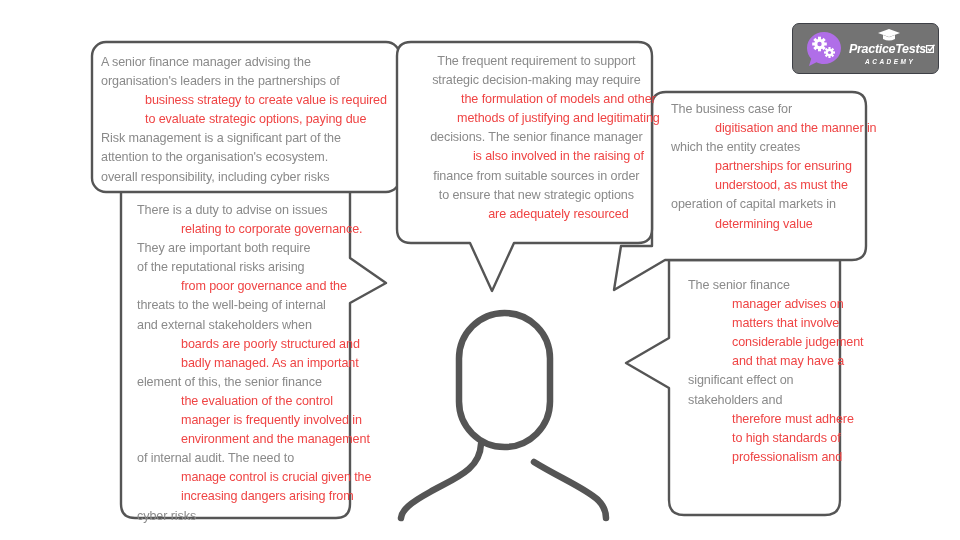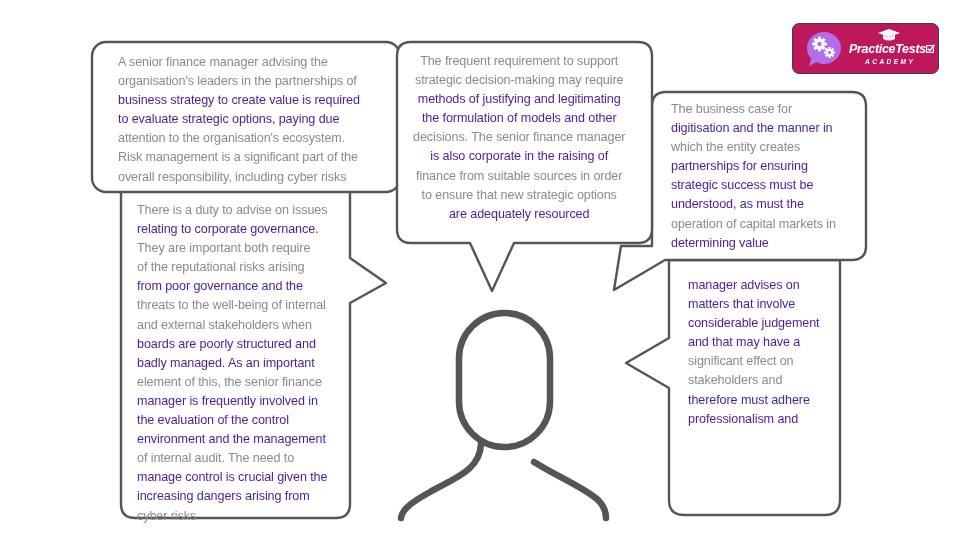--- a/index.html
+++ b/index.html
@@ -11,25 +11,25 @@
   #shapes { position: absolute; left: 0; top: 0; width: 960px; height: 540px; }
   .bubble-text {
     position: absolute;
     font-size: 12.6px;
     line-height: 19.1px;
     color: #4a4a4a;
     letter-spacing: -0.1px;
   }
   .bubble-text .ln { display: block; white-space: nowrap; }
   .bubble-text .light { color: #8a8a8a; }
-  .bubble-text .dark { color: #4c1d95; }
+  .bubble-text .dark { color: #ef4444; margin-left: 44px; }
 
   #logo {
     position: absolute; left: 792px; top: 23px; width: 147px; height: 51px;
-    background: #be185d; border-radius: 7px; border: 1px solid #3e4046;
+    background: #737373; border-radius: 7px; border: 1px solid #3e4046;
     box-sizing: border-box;
   }
   #logo .logo-bubble {
     position: absolute; left: 12px; top: 6px; width: 38px; height: 38px;
   }
   #logo .logo-brand {
     position: absolute; left: 56px; top: 18px; color: #ffffff;
     font-size: 12.5px; font-style: italic; font-weight: bold; letter-spacing: -0.3px;
     white-space: nowrap;
   }
@@ -62,81 +62,82 @@
     <path d="M411,42 L638,42 Q652,42 652,56 L652,229 Q652,243 638,243 L514,243 L492,291 L470,243 L411,243 Q397,243 397,229 L397,56 Q397,42 411,42 Z"></path>
   </g>
 
   <g fill="none" stroke="#555555" stroke-width="6.5" stroke-linecap="round">
     <rect x="459" y="313" width="91" height="134" rx="45.5" ry="45.5"></rect>
     <path d="M481,444 C480,470 455,478 430,492 C410,503 402,510 401,518"></path>
     <path d="M534,462 C560,478 585,488 598,500 C604,506 606,512 606,518"></path>
   </g>
 </svg>
 
-<div class="bubble-text" style="left:118px; top:53px;">
+<div class="bubble-text" style="left:101px; top:53px;">
   <span class="ln light">A senior finance manager advising the</span>
   <span class="ln light">organisation's leaders in the partnerships of</span>
   <span class="ln dark">business strategy to create value is required</span>
   <span class="ln dark">to evaluate strategic options, paying due</span>
+  <span class="ln light">Risk management is a significant part of the</span>
   <span class="ln light">attention to the organisation's ecosystem.</span>
-  <span class="ln light">Risk management is a significant part of the</span>
   <span class="ln light">overall responsibility, including cyber risks</span>
 </div>
 
 <div class="bubble-text" style="left:137px; top:201px;">
   <span class="ln light">There is a duty to advise on issues</span>
   <span class="ln dark">relating to corporate governance.</span>
   <span class="ln light">They are important both require</span>
   <span class="ln light">of the reputational risks arising</span>
   <span class="ln dark">from poor governance and the</span>
   <span class="ln light">threats to the well-being of internal</span>
   <span class="ln light">and external stakeholders when</span>
   <span class="ln dark">boards are poorly structured and</span>
   <span class="ln dark">badly managed. As an important</span>
   <span class="ln light">element of this, the senior finance</span>
+  <span class="ln dark">the evaluation of the control</span>
   <span class="ln dark">manager is frequently involved in</span>
-  <span class="ln dark">the evaluation of the control</span>
   <span class="ln dark">environment and the management</span>
   <span class="ln light">of internal audit. The need to</span>
   <span class="ln dark">manage control is crucial given the</span>
   <span class="ln dark">increasing dangers arising from</span>
   <span class="ln light">cyber risks</span>
 </div>
 
 <div class="bubble-text" style="left:413px; top:52px;text-align:center;">
   <span class="ln light">The frequent requirement to support</span>
   <span class="ln light">strategic decision-making may require</span>
+  <span class="ln dark">the formulation of models and other</span>
   <span class="ln dark">methods of justifying and legitimating</span>
-  <span class="ln dark">the formulation of models and other</span>
   <span class="ln light">decisions. The senior finance manager</span>
-  <span class="ln dark">is also corporate in the raising of</span>
+  <span class="ln dark">is also involved in the raising of</span>
   <span class="ln light">finance from suitable sources in order</span>
   <span class="ln light">to ensure that new strategic options</span>
   <span class="ln dark">are adequately resourced</span>
 </div>
 
 <div class="bubble-text" style="left:671px; top:100px;">
   <span class="ln light">The business case for</span>
   <span class="ln dark">digitisation and the manner in</span>
   <span class="ln light">which the entity creates</span>
   <span class="ln dark">partnerships for ensuring</span>
-  <span class="ln dark">strategic success must be</span>
   <span class="ln dark">understood, as must the</span>
   <span class="ln light">operation of capital markets in</span>
   <span class="ln dark">determining value</span>
 </div>
 
 <div class="bubble-text" style="left:688px; top:276px;">
+  <span class="ln light">The senior finance</span>
   <span class="ln dark">manager advises on</span>
   <span class="ln dark">matters that involve</span>
   <span class="ln dark">considerable judgement</span>
   <span class="ln dark">and that may have a</span>
   <span class="ln light">significant effect on</span>
   <span class="ln light">stakeholders and</span>
   <span class="ln dark">therefore must adhere</span>
+  <span class="ln dark">to high standards of</span>
   <span class="ln dark">professionalism and</span>
 </div>
 
 <div id="logo">
   <svg class="logo-bubble" viewBox="0 0 38 38" xmlns="http://www.w3.org/2000/svg">
     <path d="M19,2 C28.4,2 36,9.2 36,18 C36,26.8 28.4,34 19,34 C16,34 13.6,33.3 11.5,32.2 L4,36 L6.2,28.8 C3.6,26 2,22.2 2,18 C2,9.2 9.6,2 19,2 Z" fill="#b06ee8"></path>
     <g fill="#ffffff">
       <circle cx="14.5" cy="14" r="5.2"></circle>
       <g transform="translate(14.5 14)">
         <rect x="-1.5" y="-7.3" width="3" height="3"></rect>

